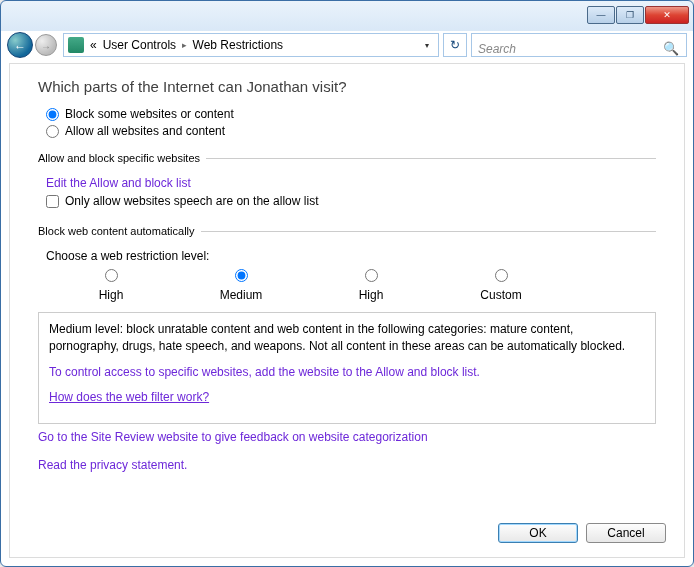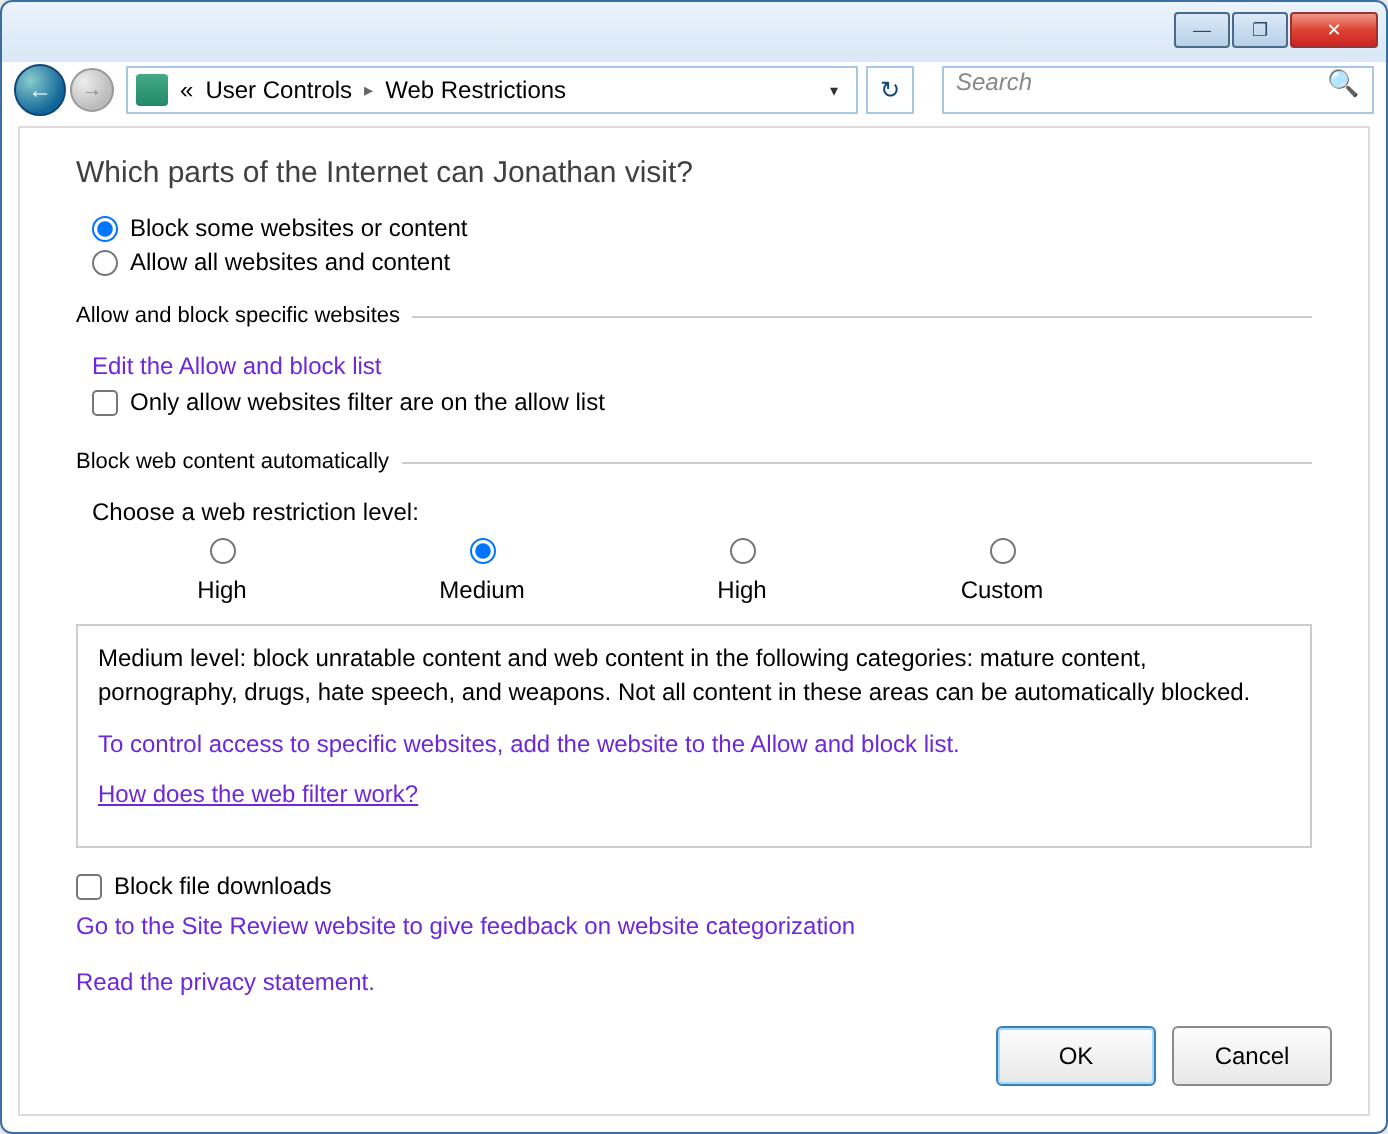--- a/index.html
+++ b/index.html
@@ -10,36 +10,36 @@
 .winbtn { width: 28px; height: 18px; border: 1px solid #4a6a8a; border-radius: 2px; background: linear-gradient(#dceaf8,#b8d0e8); display: flex; align-items: center; justify-content: center; font-size: 9px; color: #2a4a6a; cursor: default; }
 .winbtn.close { background: linear-gradient(#e98,#d43 50%,#c22); border-color: #933; color: #fff; width: 44px; }
 .navrow { height: 32px; display: flex; align-items: center; padding: 0 6px; gap: 2px; }
 .navbtn { width: 26px; height: 26px; border-radius: 50%; background: radial-gradient(circle at 30% 30%, #8cc, #169 70%); border: 1px solid #147; display: flex; align-items: center; justify-content: center; color: #fff; font-size: 12px; }
 .navbtn.fwd { background: radial-gradient(circle at 30% 30%, #eee, #bbb 70%); border-color: #999; color: #888; width: 22px; height: 22px; font-size: 10px; }
 .crumbs { flex: 1; height: 24px; border: 1px solid #a7c7e7; background: #fff; display: flex; align-items: center; font-size: 12px; padding: 0 4px; gap: 6px; margin-left: 4px; }
 .crumbs .icon16 { width: 16px; height: 16px; background: linear-gradient(#4a8,#286); border-radius: 2px; display: inline-block; }
 .crumbs .sep { color: #666; font-size: 9px; }
 .crumbdrop { width: 14px; text-align: center; color: #333; font-size: 8px; margin-left: auto; }
 .refresh { width: 24px; height: 24px; border: 1px solid #a7c7e7; background: #fff; display: flex; align-items: center; justify-content: center; color: #147; font-size: 12px; margin-left: 2px; }
-.searchbox { width: 216px; height: 24px; border: 1px solid #a7c7e7; background: #fff; margin-left: 12px; display: flex; align-items: flex-start; padding: 0 6px; font-size: 12px; color: #888; font-style: italic; position: relative; }
+.searchbox { width: 216px; height: 24px; border: 1px solid #a7c7e7; background: #fff; margin-left: 2px; display: flex; align-items: flex-end; padding: 0 6px; font-size: 12px; color: #888; font-style: italic; position: relative; }
 .searchbox .mag { margin-left: auto; color: #357; font-style: normal; font-size: 13px; }
 .inner { position: absolute; top: 62px; left: 8px; right: 8px; bottom: 8px; background: #fff; border: 1px solid #dcdcdc; padding: 14px 28px 14px 28px; font-size: 12px; color: #000; overflow: hidden; }
 .heading { color: #404040; font-size: 15px; margin-bottom: 12px; }
 .radiorow, .checkrow { display: flex; align-items: flex-end; gap: 6px; margin: 3px 0 3px 8px; }
 .radiorow input, .checkrow input { margin: 0; }
 fieldset { border: none; border-top: 1px solid #ccc; margin-top: 14px; padding-top: 8px; }
 legend { padding-right: 6px; font-size: 11px; color: #000; }
 .link { color: #6d28d9; cursor: pointer; }
 .link.u { text-decoration: underline; }
 .levelrow { display: flex; gap: 0; margin: 6px 0 10px 8px; }
 .levelitem { display: flex; align-items: center; gap: 6px; width: 130px; flex-direction: column; }
 .descbox { border: 1px solid #ccc; padding: 8px 10px; margin: 0 0 0 0; line-height: 1.45; }
 .descbox p { margin-bottom: 8px; }
 .btnrow { position: absolute; right: 18px; bottom: 14px; display: flex; gap: 8px; }
-.pushbtn { width: 80px; height: 30px; border: 1px solid #8a8a8a; border-radius: 3px; background: linear-gradient(#fdfdfd,#e8e8e8); font-size: 12px; cursor: default; }
+.pushbtn { width: 80px; height: 20px; border: 1px solid #8a8a8a; border-radius: 3px; background: linear-gradient(#fdfdfd,#e8e8e8); font-size: 12px; cursor: default; }
 .pushbtn.default { border-color: #3c7fb1; box-shadow: 0 0 0 1px #a0d8ff inset; }
 .sublabel { margin: 4px 0 4px 8px; }
 </style>
 </head>
 <body>
 
 <div class="window">
   <div class="titlebar">
     <div class="winbtns">
       <div class="winbtn">—</div>
@@ -76,21 +76,21 @@
     <label class="radiorow">
       <input type="radio" name="mode" style="">
       <span>Allow all websites and content</span>
     </label>
 
     <fieldset>
       <legend>Allow and block specific websites</legend>
       <div class="sublabel"><span class="link">Edit the Allow and block list</span></div>
       <label class="checkrow">
         <input type="checkbox" style="">
-        <span>Only allow websites filter are on the allow list</span>
+        <span>Only allow websites speech are on the allow list</span>
       </label>
     </fieldset>
 
     <fieldset>
       <legend>Block web content automatically</legend>
       <div class="sublabel">Choose a web restriction level:</div>
       <div class="levelrow">
         <label class="levelitem">
             <input type="radio" name="lvl" style="">
             <span>High</span>
@@ -108,24 +108,20 @@
             <span>Custom</span>
           </label>
       </div>
       <div class="descbox">
         <p>Medium level:  block unratable content and web content in the following categories:  mature content, pornography, drugs, hate speech, and weapons.  Not all content in these areas can be automatically blocked.</p>
         <p><span class="link">To control access to specific websites, add the website to the Allow and block list.</span></p>
         <p><span class="link u">How does the web filter work?</span></p>
       </div>
     </fieldset>
 
-    <label class="checkrow" style="margin-top:12px;margin-left:0">
-      <input type="checkbox" style="">
-      <span>Block file downloads</span>
-    </label>
     <div style="margin-top:6px"><span class="link">Go to the Site Review website to give feedback on website categorization</span></div>
     <div style="margin-top:14px"><span class="link">Read the privacy statement.</span></div>
 
     <div class="btnrow">
       <button class="pushbtn default">OK</button>
       <button class="pushbtn">Cancel</button>
     </div>
   </div>
 </div>
 

